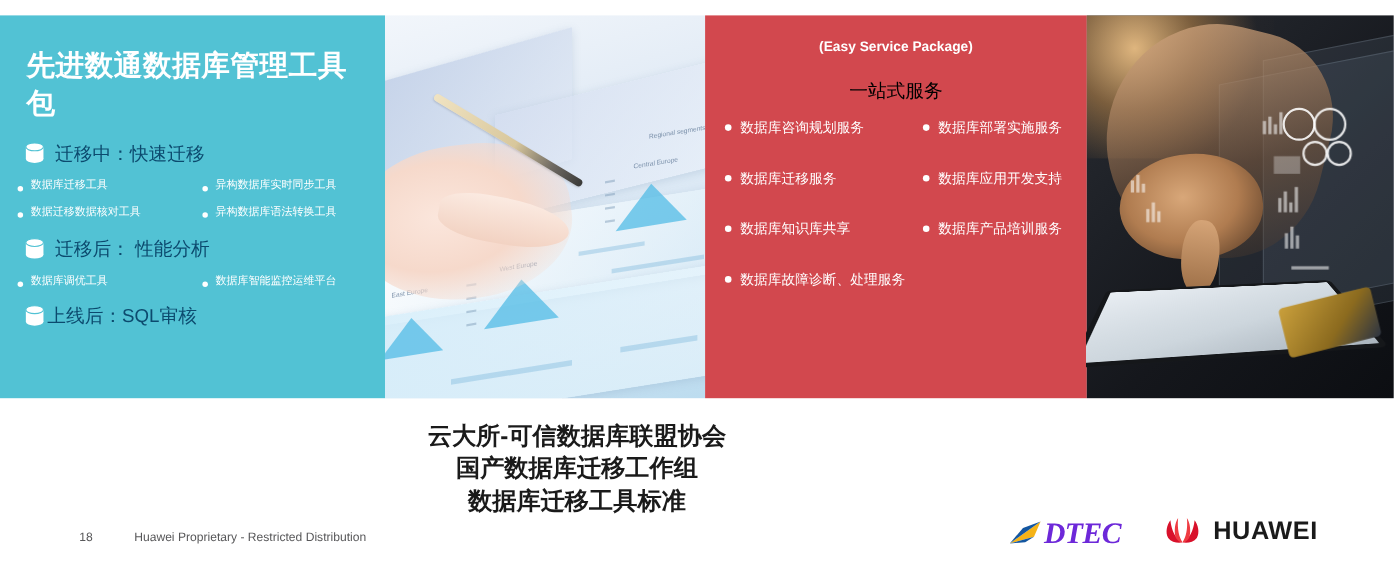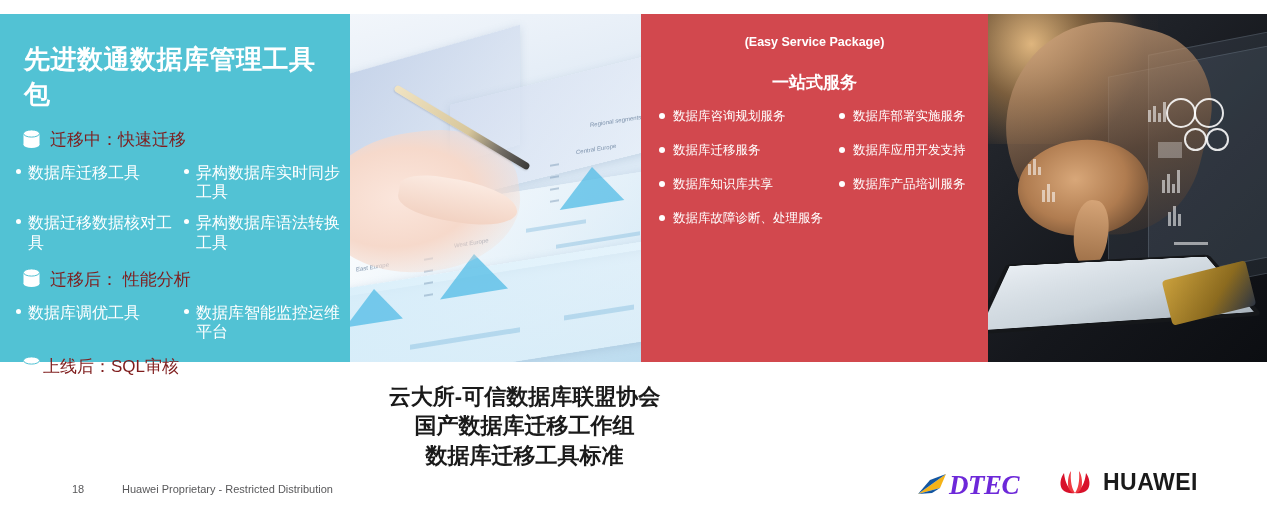--- a/index.html
+++ b/index.html
@@ -38,42 +38,42 @@
   .teal-title {
     color: #ffffff;
     font-size: 26px;
     font-weight: bold;
     letter-spacing: 0.5px;
     margin: 12px 0 0 10px;
   }
   .teal-sub {
     display: flex;
     align-items: center;
-    color: #7f1d1d;
+    color: #0c4a6e;
     font-size: 17px;
     margin: 16px 0 0 8px;
   }
   .teal-sub.tight { margin-top: 14px; }
   .teal-sub .sub-text { margin-left: 9px; }
   .teal-sub.nogap .sub-text { margin-left: 2px; }
 
   .db-icon { flex: 0 0 auto; display: block; }
 
   .bullet-grid {
     margin: 12px 0 0 0;
     display: grid;
     grid-template-columns: 168px 1fr;
     row-gap: 12px;
   }
   .bullet-grid.single { grid-template-columns: 1fr; }
   .bullet {
     display: flex;
     align-items: flex-start;
     color: #ffffff;
-    font-size: 16px;
+    font-size: 10px;
     line-height: 1.2;
   }
   .dot {
     flex: 0 0 auto;
     width: 5px;
     height: 5px;
     border-radius: 50%;
     background: #ffffff;
     margin: 6px 7px 0 2px;
   }
@@ -186,31 +186,31 @@
     margin: 10px 0 0 0;
   }
   .red-title-en {
     color: #ffffff;
     font-size: 12.5px;
     font-weight: bold;
     text-align: center;
     margin: 3px 0 0 0;
   }
   .red-sub {
-    color: #ffffff;
+    color: #000000;
     font-size: 17px;
-    font-weight: bold;
+    font-weight: normal;
     text-align: center;
     margin: 22px 0 0 0;
   }
   .red-grid {
     margin: 14px 0 16px 18px;
     display: grid;
     grid-template-columns: 180px 1fr;
-    row-gap: 17px;
+    row-gap: 29px;
   }
   .red-bullet {
     display: flex;
     align-items: flex-start;
     color: #ffffff;
     font-size: 12.5px;
   }
   .red-bullet .dot {
     width: 6px; height: 6px; margin: 5px 8px 0 0;
   }

